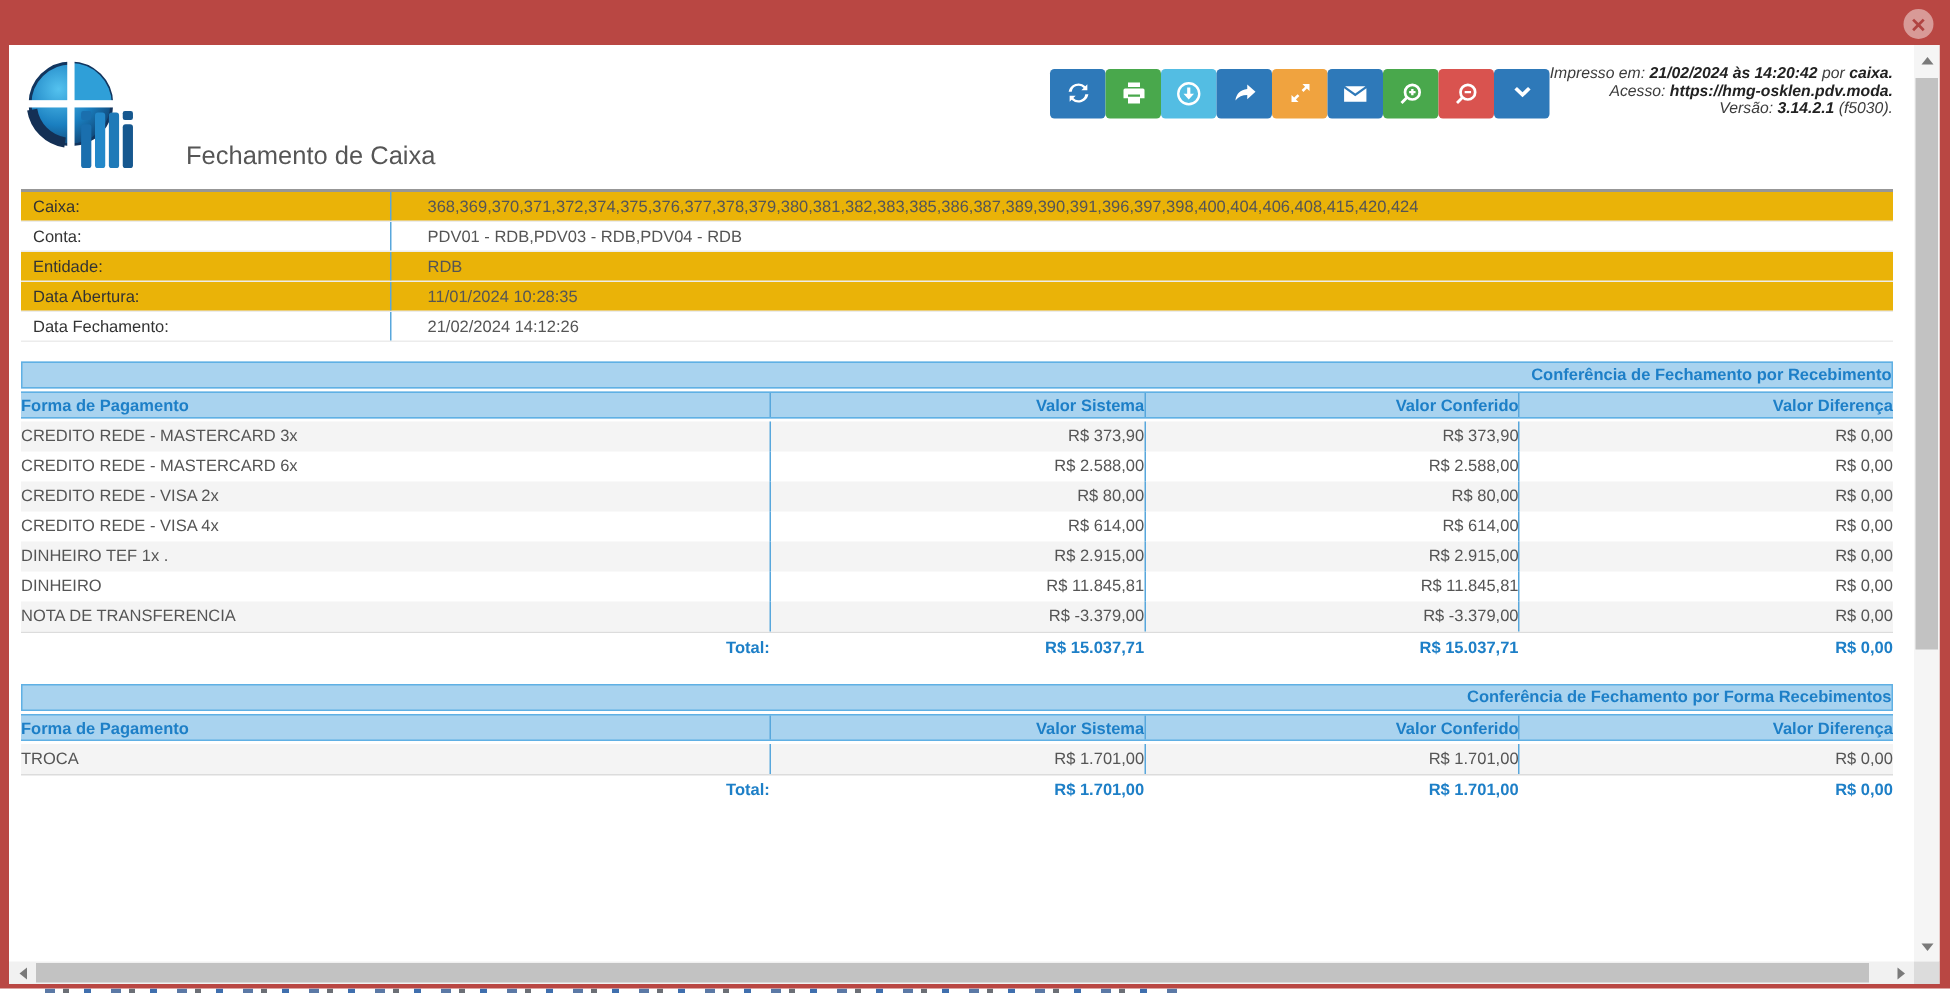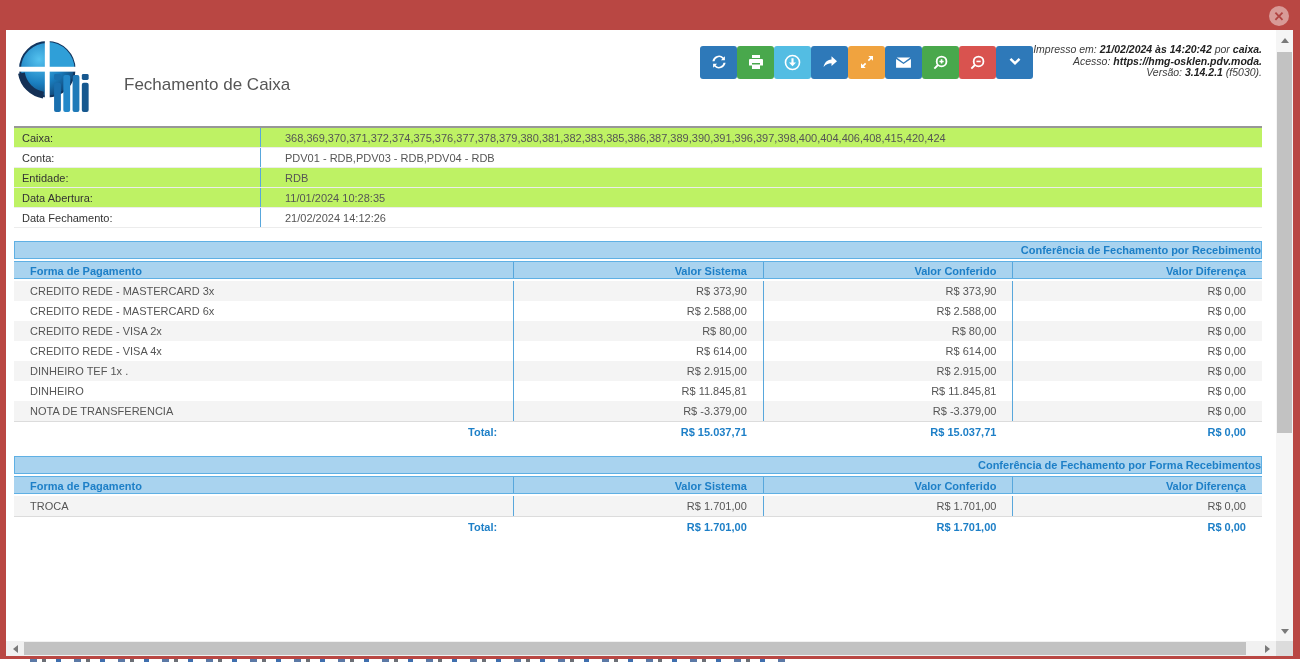--- a/index.html
+++ b/index.html
@@ -12,56 +12,56 @@
     background:rgba(255,255,255,.45); color:#b04341; font-size:13px; font-weight:bold;
     display:flex; align-items:center; justify-content:center; cursor:pointer; line-height:1; }
   .modal { position:absolute; left:6px; top:30px; width:1287px; height:626px; background:#fff; }
   .clip-strip { position:absolute; left:0; bottom:0; width:100%; height:3px; background:#fff; overflow:hidden; }
   .clip-strip .frag { height:6px; margin-left:30px; width:760px;
     background:repeating-linear-gradient(90deg,#5b79a6 0 7px, transparent 7px 12px, #6b6f76 12px 16px, transparent 16px 26px, #3f6fae 26px 31px, transparent 31px 44px); }
 
   
   .content { position:absolute; left:8px; top:10px; width:1248px; }
   .hdr { display:flex; justify-content:space-between; align-items:flex-start; height:82px; }
-  .hdr-left { display:flex; align-items:center; }
+  .hdr-left { display:flex; align-items:flex-end; }
   .logo { width:86px; height:74px; }
   .page-title { margin:16px 0 0 24px; font-size:17px; color:#565656; }
   .hdr-right { display:flex; flex-direction:row; align-items:flex-end;font-style:italic; }
   .toolbar { display:flex; margin-top:5px; }
   .tbtn { width:37px; height:33px; border:none; border-radius:3px; display:flex; align-items:center;
     justify-content:center; cursor:pointer; padding:0; }
   .c-blue  { background:#2e79b9; }
   .c-green { background:#49a84c; }
   .c-cyan  { background:#53bde3; }
   .c-orange{ background:#f0a33f; }
   .c-red   { background:#d9534f; }
   .print-info { margin-top:4px; text-align:right; font-size:10.5px; line-height:11.5px; color:#3c3c3c; }
   .print-info b { color:#222; }
 
   .divider { border:none; border-top:2px solid #979797; margin-top:4px; }
 
   
   .info-table { width:100%; }
   .info-row { display:flex; height:20px; line-height:20px; font-size:11px; border-bottom:1px solid #ececec; }
-  .info-row.stripe { background:#bef264; }
+  .info-row.stripe { background:#eab308; }
   .info-label { width:246px; padding-left:8px; color:#333; }
   .info-value { flex:1; padding-left:24px; color:#555; border-left:1px solid #58a7dc;
     white-space:nowrap; overflow:hidden; }
 
   
   .dtable { margin-top:13px; }
   .tbl-title { height:18px; line-height:16px; text-align:right; background:#a9d3ef;
     border:1px solid #5fb0e4; color:#1d7fc7; font-weight:bold; font-size:11px; }
   .tbl-head { display:flex; height:18px; line-height:18px; background:#a9d3ef;
     border-top:1px solid #5fb0e4; border-bottom:1px solid #5fb0e4; margin-top:2px;
     color:#1d7fc7; font-weight:bold; font-size:11px; }
   .tbl-body { border-bottom:1px solid #dcdcdc; margin-top:2px; }
   .trow { display:flex; height:20px; line-height:20px; font-size:11px; color:#555; }
   .trow.stripe { background:#f4f4f4; }
-  .c { padding:0 16px; white-space:nowrap; overflow:hidden; }
+  .c { padding:0 0; white-space:nowrap; overflow:hidden; }
   .c1 { flex:0 0 40%; text-align:left; }
   .c2,.c3,.c4 { flex:0 0 20%; text-align:right; }
   .tbl-head .c2, .tbl-head .c3, .tbl-head .c4, .trow .c2, .trow .c3, .trow .c4 { border-left:1px solid #58a7dc; }
   .tbl-total { display:flex; height:21px; line-height:21px; font-size:11px;
     color:#1d7fc7; font-weight:bold; }
 
   
   .vsb { position:absolute; top:0; right:0; width:17px; height:611px; background:#f5f5f5; }
   .vsb-thumb { position:absolute; left:1px; top:22px; width:15px; height:381px; background:#c2c2c2; }
   .hsb { position:absolute; left:0; bottom:0; width:1270px; height:15px; background:#f1f1f1; }

